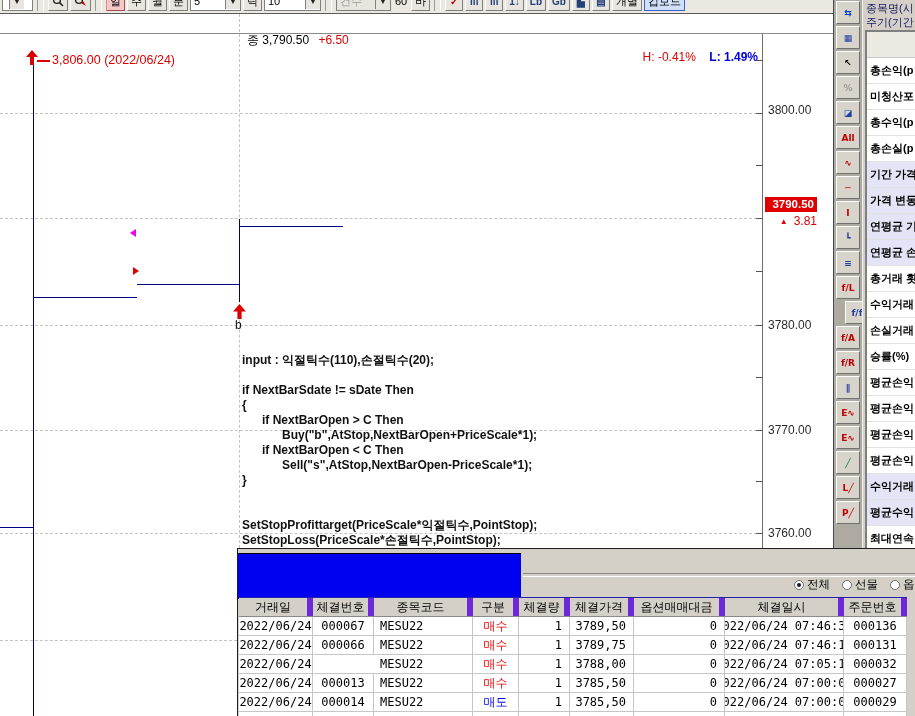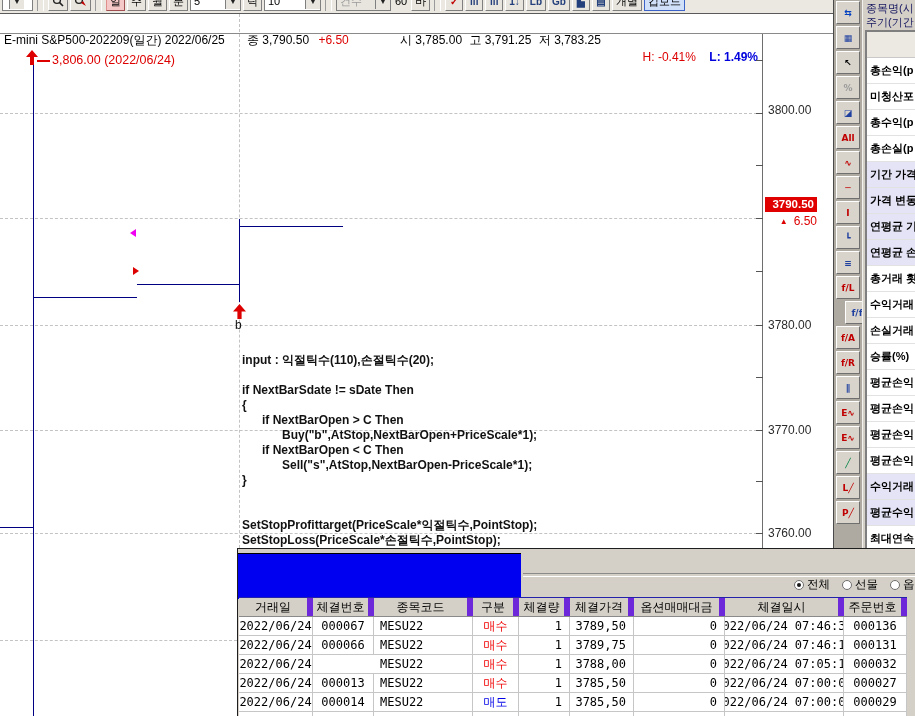--- a/index.html
+++ b/index.html
@@ -155,29 +155,23 @@
           <button class="tb-btn">
             <span class="tb-ic" style="color: rgb(36, 64, 124);">▤</span>
           </button>
         </span>
       <button class="tb-btn">개별</button>
       <button class="tb-btn selected">킵보드</button>
     </div>
   </div>
 
   <div id="chart">
-    <span class="hdr" style="left:4px">E-mini S&amp;P500-202209(일간) 2022/06/25</span>
     <span class="hdr" style="left:247px">
       <span>종</span> <span>3,790.50</span>
       <span class="red" style="margin-left:6px">+6.50</span>
-    </span>
-    <span class="hdr" style="left:400px">
-      <span>시</span> <span>3,785.00</span>
-      <span style="margin-left:4px">고</span> <span>3,791.25</span>
-      <span style="margin-left:4px">저</span> <span>3,783.25</span>
     </span>
     <div id="hdr-hl">
       <span class="red">H: -0.41%</span>
       <span class="blue" style="margin-left:10px">L: 1.49%</span>
     </div>
 
     <div id="vdash"></div>
     <div id="glines">
         <div class="gline" style="top: 99px; left: 0px; width: 762px;"></div>
         <div class="gline" style="top: 204px; left: 0px; width: 762px;"></div>
@@ -220,21 +214,21 @@
 
 
 SetStopProfittarget(PriceScale*익절틱수,PointStop);
 SetStopLoss(PriceScale*손절틱수,PointStop);</pre>
   </div>
 
   <div id="chart-header-line"></div>
 
   <div id="axis">
     <div id="cur-price">3790.50</div>
-    <div id="cur-chg"><span class="up">▲</span><span>6.50</span></div>
+    <div id="cur-chg"><span class="up">▲</span><span>3.81</span></div>
   <div class="ax-label" style="top: 69px;">3800.00</div>
       <div class="ax-label" style="top: 284px;">3780.00</div>
       <div class="ax-label" style="top: 389px;">3770.00</div>
       <div class="ax-label" style="top: 492px;">3760.00</div>
       <div class="ax-tick" style="top: 26px;"></div>
       <div class="ax-tick" style="top: 79px;"></div>
       <div class="ax-tick" style="top: 131px;"></div>
       <div class="ax-tick" style="top: 184px;"></div>
       <div class="ax-tick" style="top: 237px;"></div>
       <div class="ax-tick" style="top: 291px;"></div>

